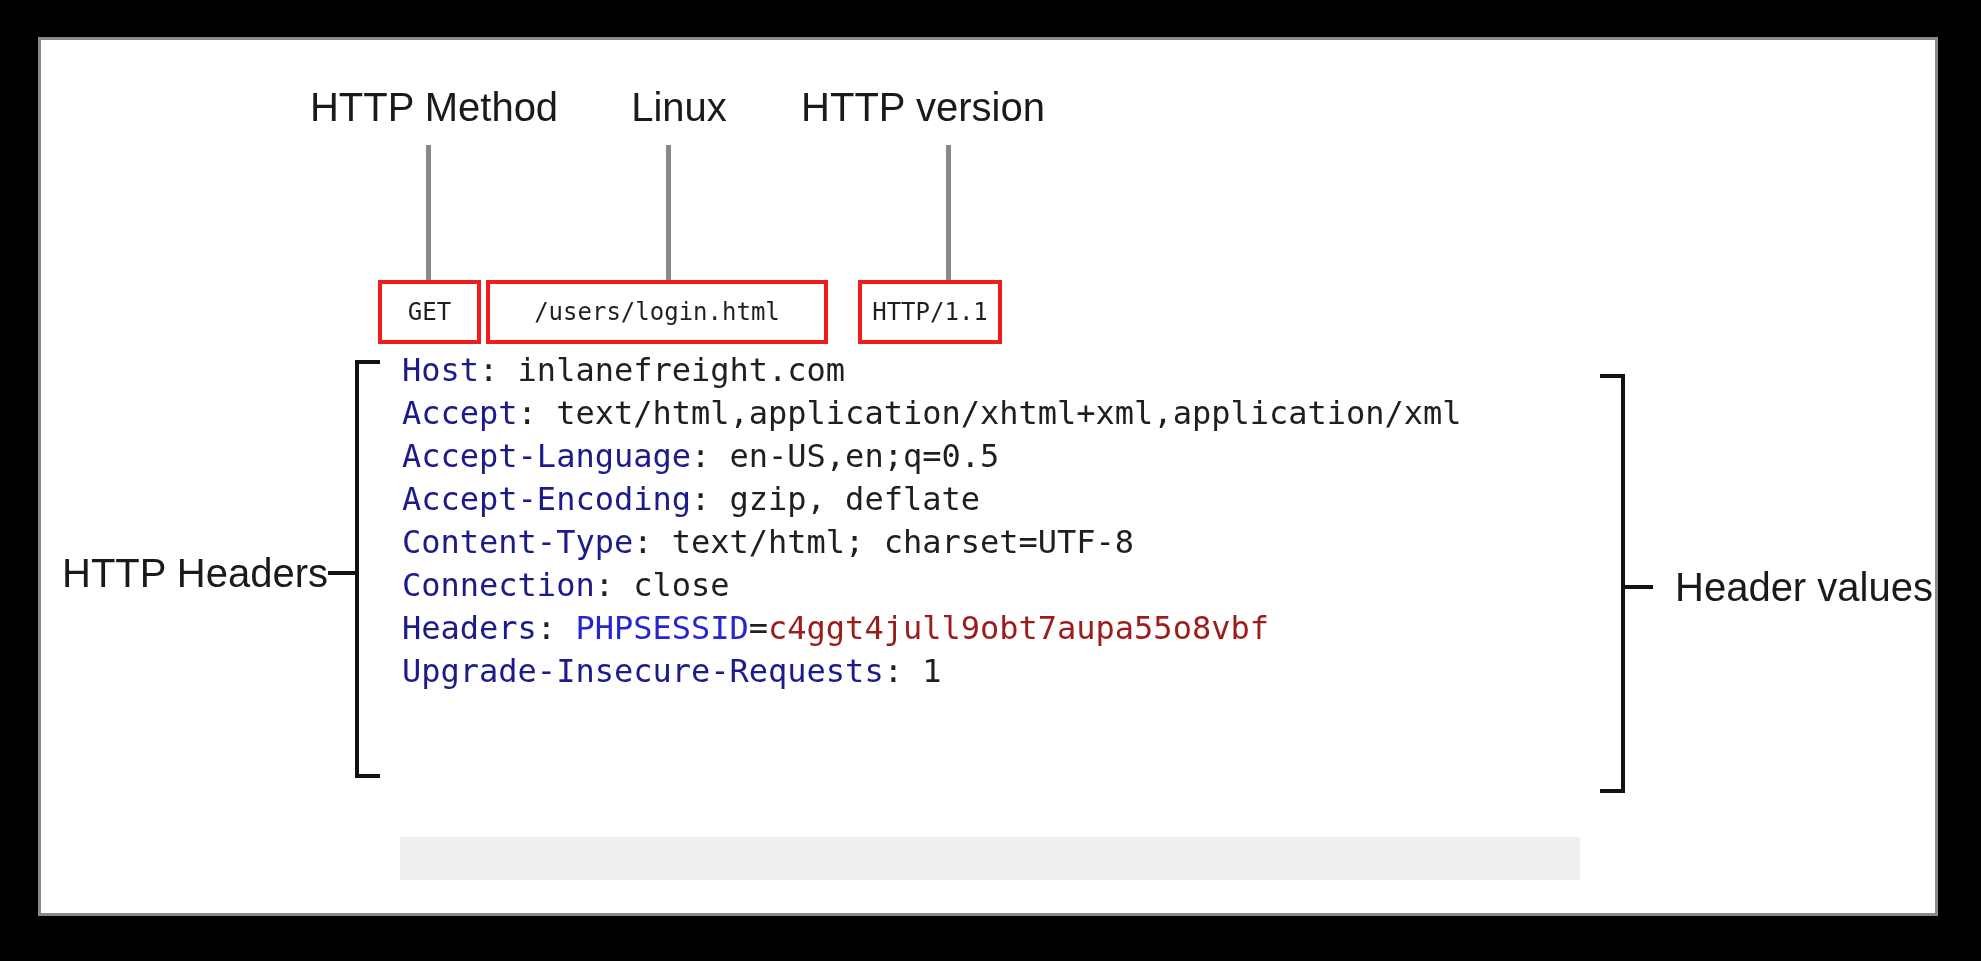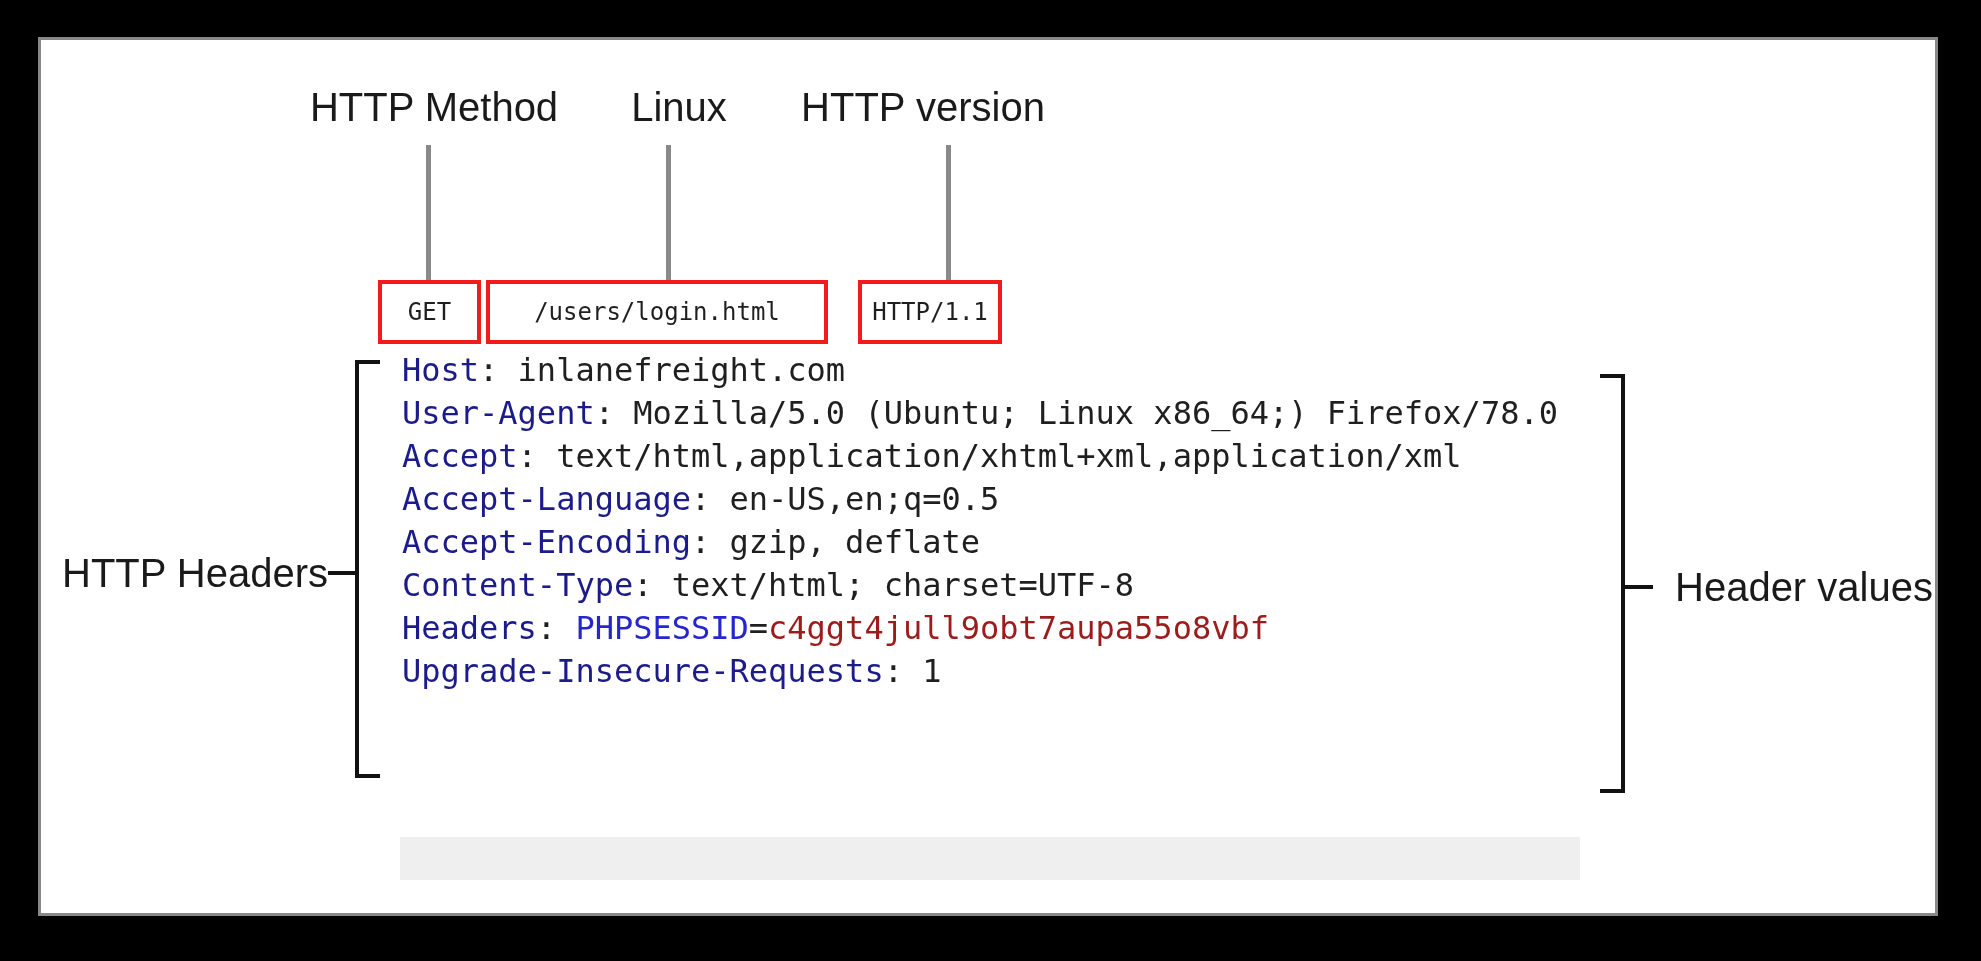--- a/index.html
+++ b/index.html
@@ -120,25 +120,25 @@
 </div>
 <div class="hlbox" style="left:486px; width:342px;">
   <span>/users/login.html</span>
 </div>
 <div class="hlbox" style="left:858px; width:144px;">
   <span>HTTP/1.1</span>
 </div>
 
 <div class="headers">
   <div class="hdr-row"><span class="hdr-name">Host</span><span class="hdr-sep">: </span><span class="hdr-value">inlanefreight.com</span></div>
-  <div class="hdr-row"><span class="hdr-name">User-Agent</span><span class="hdr-sep">: </span><span class="hdr-value">Mozilla/5.0 (Ubuntu; Linux x86_64;) Firefox/78.0</span></div>
   <div class="hdr-row"><span class="hdr-name">Accept</span><span class="hdr-sep">: </span><span class="hdr-value">text/html,application/xhtml+xml,application/xml</span></div>
   <div class="hdr-row"><span class="hdr-name">Accept-Language</span><span class="hdr-sep">: </span><span class="hdr-value">en-US,en;q=0.5</span></div>
   <div class="hdr-row"><span class="hdr-name">Accept-Encoding</span><span class="hdr-sep">: </span><span class="hdr-value">gzip, deflate</span></div>
   <div class="hdr-row"><span class="hdr-name">Content-Type</span><span class="hdr-sep">: </span><span class="hdr-value">text/html; charset=UTF-8</span></div>
+  <div class="hdr-row"><span class="hdr-name">Connection</span><span class="hdr-sep">: </span><span class="hdr-value">close</span></div>
   <div class="hdr-row"><span class="hdr-name">Headers</span><span class="hdr-sep">: </span><span class="cookie-key">PHPSESSID</span><span class="cookie-eq">=</span><span class="cookie-value">c4ggt4jull9obt7aupa55o8vbf</span></div>
   <div class="hdr-row"><span class="hdr-name">Upgrade-Insecure-Requests</span><span class="hdr-sep">: </span><span class="hdr-value">1</span></div>
 </div>
 
 <div class="bracket-left"></div>
 <div class="tick" style="left:328px; top:571px; width:27px;"></div>
 <div class="anno vcentered" style="left:62px; top:573px;">HTTP Headers</div>
 
 <div class="bracket-right"></div>
 <div class="tick" style="left:1625px; top:585px; width:28px;"></div>

